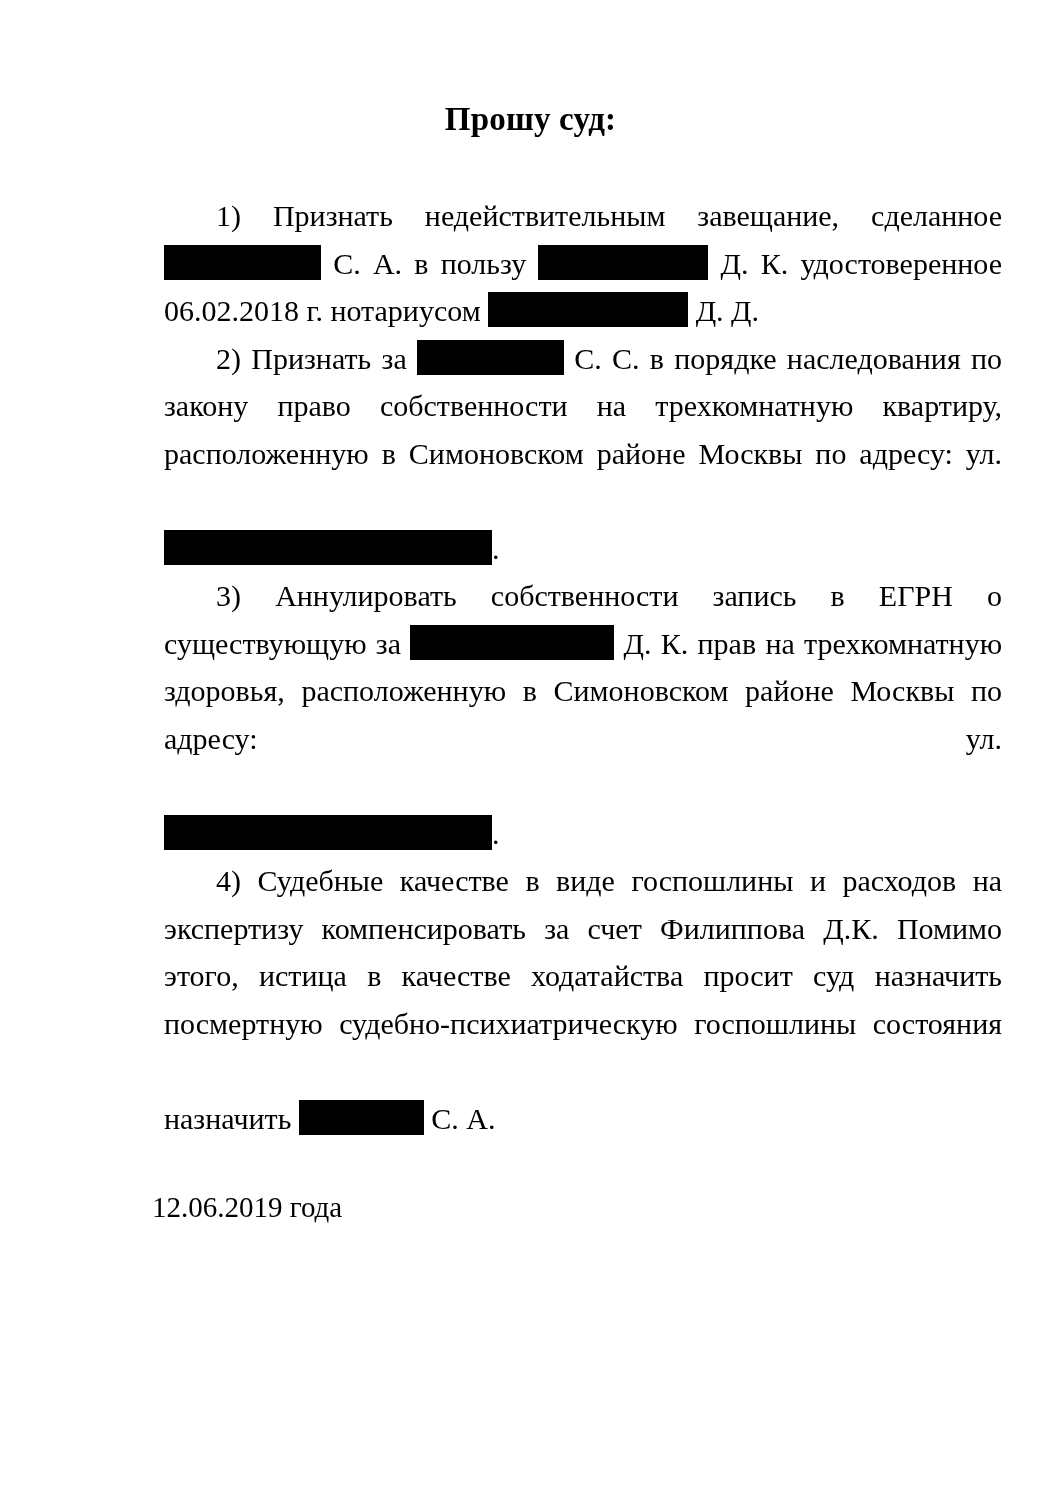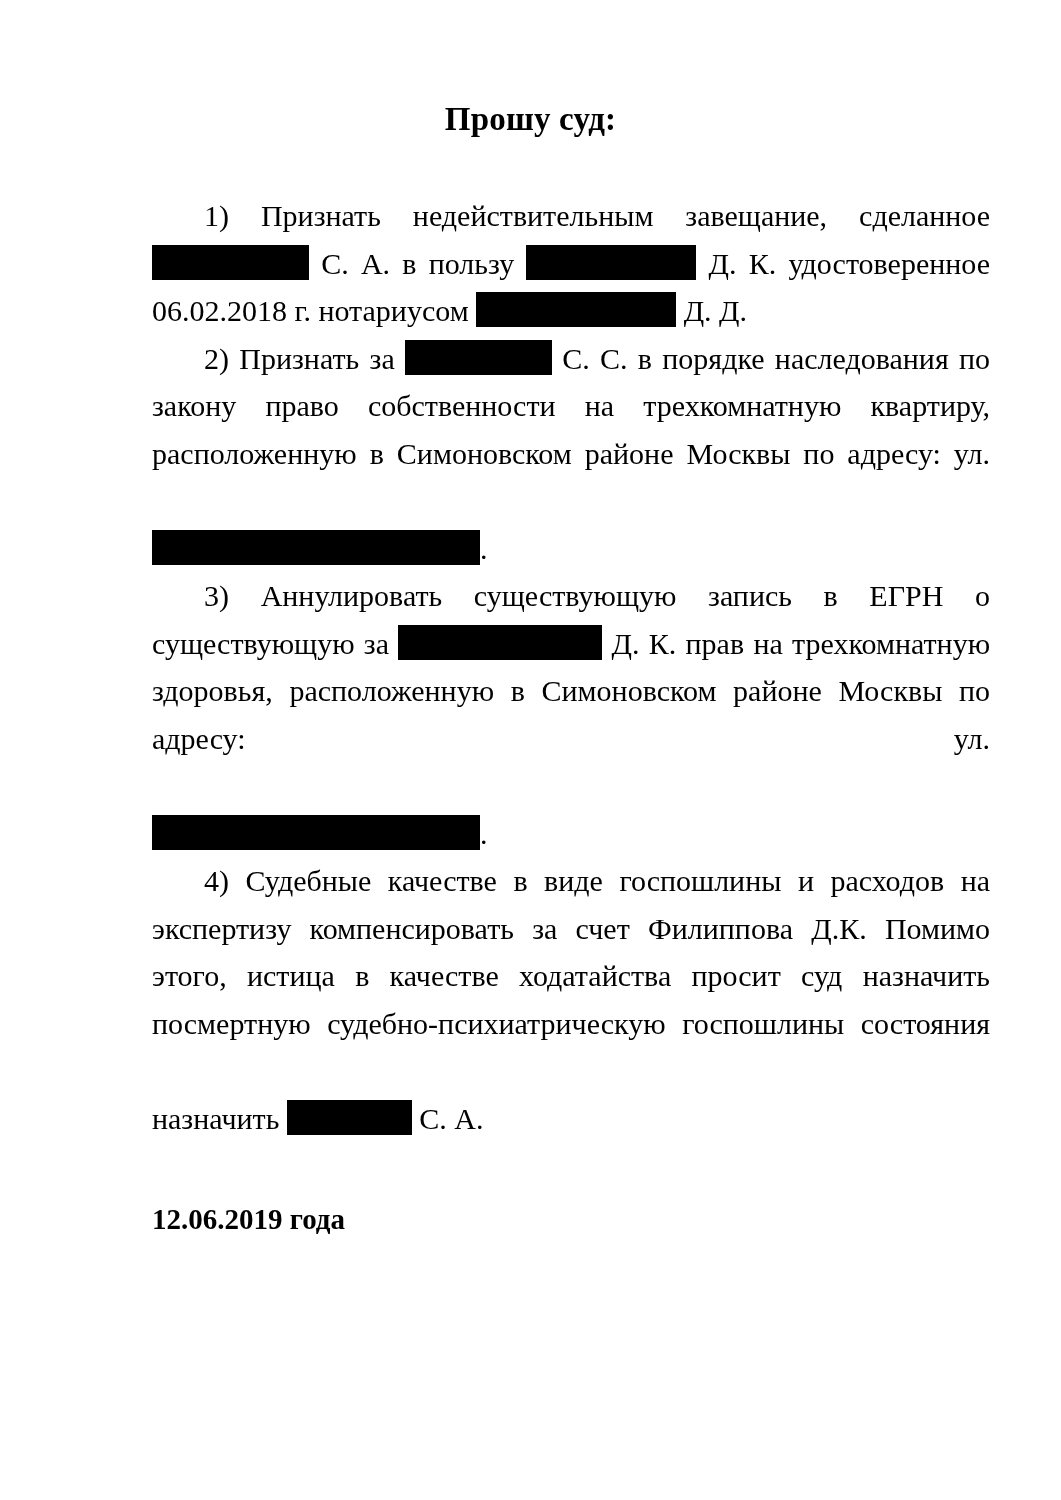--- a/index.html
+++ b/index.html
@@ -35,21 +35,21 @@
     text-align: center;
     font-size: 33px;
     font-weight: bold;
     letter-spacing: 0.2px;
     line-height: 1.0;
   }
 
   
   .body-block {
     position: absolute;
-    left: 152px;
+    left: 164px;
     top: 192px;
     width: 838px;
   }
 
   .para {
     font-size: 30px;
     line-height: 47.5px;
     text-align: justify;
     text-justify: inter-word;
     margin: 0;
@@ -84,23 +84,22 @@
   
   .nowrapgrp { white-space: nowrap; }
 
   
   .footer {
     position: absolute;
     left: 152px;
     top: 1185px;
     width: 838px;
     font-size: 29px;
-    font-weight: bold;
+    font-weight: normal;
     line-height: 45px;
-    margin-top: 12px;
   }
   .footer-row {
     display: block;
     white-space: nowrap;
   }
   .footer-date { display: block; }
   .footer-role {
     display: inline-block;
     width: 478px;
   }
@@ -146,21 +145,21 @@
       <span>трехкомнатную</span>
       <span>квартиру, расположенную</span>
       <span>в</span>
       <span>Симоновском районе Москвы по адресу: ул.</span>
       <span class="filler"></span>
       <span class="nowrapgrp"><span class="redact w328" style="width: 328px;"></span><span>.</span></span>
     </p>
 
     <p class="para">
       <span>3)</span>
-      <span>Аннулировать существующую запись в ЕГРН о</span>
+      <span>Аннулировать собственности запись в ЕГРН о</span>
       <span>существующую</span>
       <span>за</span>
       <span class="nowrapgrp"><span class="redact w204" style="width: 204px;"></span></span>
       <span>Д.</span>
       <span>К.</span>
       <span>прав</span>
       <span>на</span>
       <span>трехкомнатную</span>
       <span>здоровья,</span>
       <span>расположенную</span>

